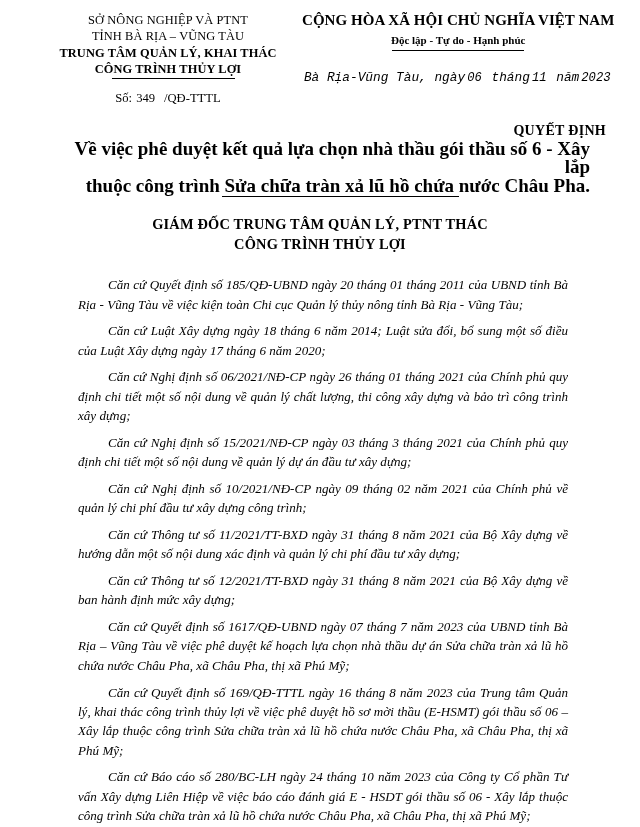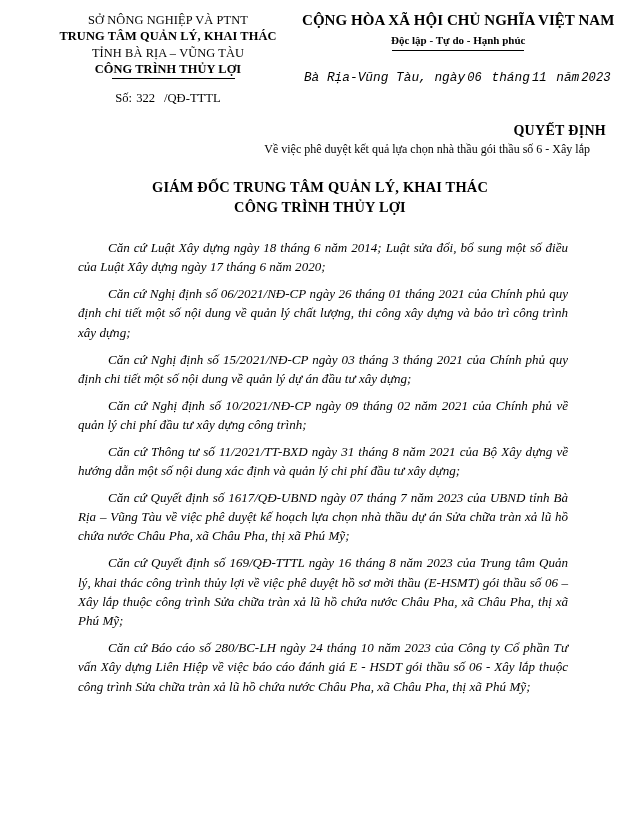--- a/index.html
+++ b/index.html
@@ -120,22 +120,22 @@
     text-align: right;
     padding: 0 34px;
   }
   .decision-word {
     font-weight: bold;
     font-size: 14px;
     line-height: 19px;
     letter-spacing: 0.3px;
   }
   .decision-subject {
-    font-weight: normal;
-    font-size: 12px;
+    font-weight: bold;
+    font-size: 19px;
     line-height: 18.6px;
     padding: 0 16px;
   }
   .subject-line2 {
     display: inline-block;
     position: relative;
   }
   .subject-line2::after {
     content: "";
     position: absolute;
@@ -176,28 +176,28 @@
 </style>
 </head>
 <body>
 
 <div class="page">
 
   <div class="doc-header">
 
     <div class="header-left">
       <div class="org-line">SỞ NÔNG NGHIỆP VÀ PTNT</div>
+      <div class="org-line">TỈNH BÀ RỊA – VŨNG TÀU</div>
       <div class="org-line bold">TRUNG TÂM QUẢN LÝ, KHAI THÁC</div>
-      <div class="org-line">TỈNH BÀ RỊA – VŨNG TÀU</div>
       <div class="org-line bold">
         <span class="org-underline-wrap">CÔNG TRÌNH THỦY LỢI</span>
       </div>
 
       <div class="doc-number">
-        <span>Số:</span><span class="num">322</span><span>/QĐ-TTTL</span>
+        <span>Số:</span><span class="num">349</span><span>/QĐ-TTTL</span>
       </div>
     </div>
 
     <div class="header-right">
       <div class="nation-line">CỘNG HÒA XÃ HỘI CHỦ NGHĨA VIỆT NAM</div>
       <div>
         <span class="motto-line">Độc lập - Tự do - Hạnh phúc</span>
       </div>
       <div class="place-date">
         <span>Bà Rịa-Vũng Tàu, ngày</span><span class="fill">06</span>
@@ -206,32 +206,35 @@
       </div>
     </div>
 
   </div>
 
   <div class="title-block">
     <div class="decision-word">QUYẾT ĐỊNH</div>
     <div class="decision-subject">
       <span>Về việc phê duyệt kết quả lựa chọn nhà thầu gói thầu số 6 - Xây lắp</span>
       <br>
+      <span class="subject-line2">thuộc công trình Sửa chữa tràn xả lũ hồ chứa nước Châu Pha.</span>
     </div>
   </div>
 
   <div class="issuer-block">
-    <div>GIÁM ĐỐC TRUNG TÂM QUẢN LÝ, KHAI THÁC</div>
+    <div>GIÁM ĐỐC TRUNG TÂM QUẢN LÝ, PTNT THÁC</div>
     <div>CÔNG TRÌNH THỦY LỢI</div>
   </div>
 
   <div class="doc-body">
+    <p class="clause">Căn cứ Quyết định số 185/QĐ-UBND ngày 20 tháng 01 tháng 2011 của UBND tỉnh Bà Rịa - Vũng Tàu về việc kiện toàn Chi cục Quản lý thủy nông tỉnh Bà Rịa - Vũng Tàu;</p>
     <p class="clause">Căn cứ Luật Xây dựng ngày 18 tháng 6 năm 2014; Luật sửa đổi, bổ sung một số điều của Luật Xây dựng ngày 17 tháng 6 năm 2020;</p>
     <p class="clause">Căn cứ Nghị định số 06/2021/NĐ-CP ngày 26 tháng 01 tháng 2021 của Chính phủ quy định chi tiết một số nội dung về quản lý chất lượng, thi công xây dựng và bảo trì công trình xây dựng;</p>
     <p class="clause">Căn cứ Nghị định số 15/2021/NĐ-CP ngày 03 tháng 3 tháng 2021 của Chính phủ quy định chi tiết một số nội dung về quản lý dự án đầu tư xây dựng;</p>
     <p class="clause">Căn cứ Nghị định số 10/2021/NĐ-CP ngày 09 tháng 02 năm 2021 của Chính phủ về quản lý chi phí đầu tư xây dựng công trình;</p>
     <p class="clause">Căn cứ Thông tư số 11/2021/TT-BXD ngày 31 tháng 8 năm 2021 của Bộ Xây dựng về hướng dẫn một số nội dung xác định và quản lý chi phí đầu tư xây dựng;</p>
+    <p class="clause">Căn cứ Thông tư số 12/2021/TT-BXD ngày 31 tháng 8 năm 2021 của Bộ Xây dựng về ban hành định mức xây dựng;</p>
     <p class="clause">Căn cứ Quyết định số 1617/QĐ-UBND ngày 07 tháng 7 năm 2023 của UBND tỉnh Bà Rịa – Vũng Tàu về việc phê duyệt kế hoạch lựa chọn nhà thầu dự án Sửa chữa tràn xả lũ hồ chứa nước Châu Pha, xã Châu Pha, thị xã Phú Mỹ;</p>
     <p class="clause">Căn cứ Quyết định số 169/QĐ-TTTL ngày 16 tháng 8 năm 2023 của Trung tâm Quản lý, khai thác công trình thủy lợi về việc phê duyệt hồ sơ mời thầu (E-HSMT) gói thầu số 06 – Xây lắp thuộc công trình Sửa chữa tràn xả lũ hồ chứa nước Châu Pha, xã Châu Pha, thị xã Phú Mỹ;</p>
     <p class="clause">Căn cứ Báo cáo số 280/BC-LH  ngày 24  tháng 10 năm 2023 của Công ty Cổ phần Tư vấn Xây dựng Liên Hiệp về việc báo cáo đánh giá E - HSDT gói thầu số 06 - Xây lắp thuộc công trình Sửa chữa tràn xả lũ hồ chứa nước Châu Pha, xã Châu Pha, thị xã Phú Mỹ;</p>
   </div>
 
 </div>
 
 </body></html>

